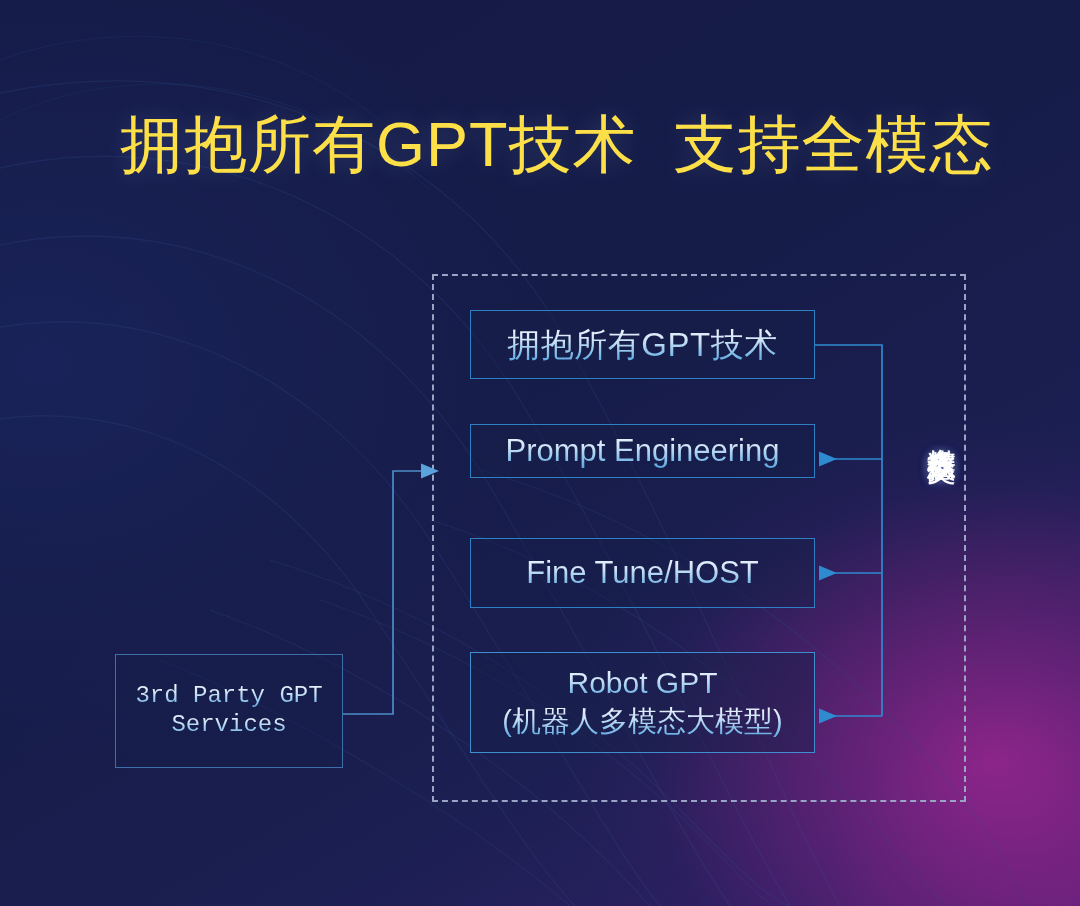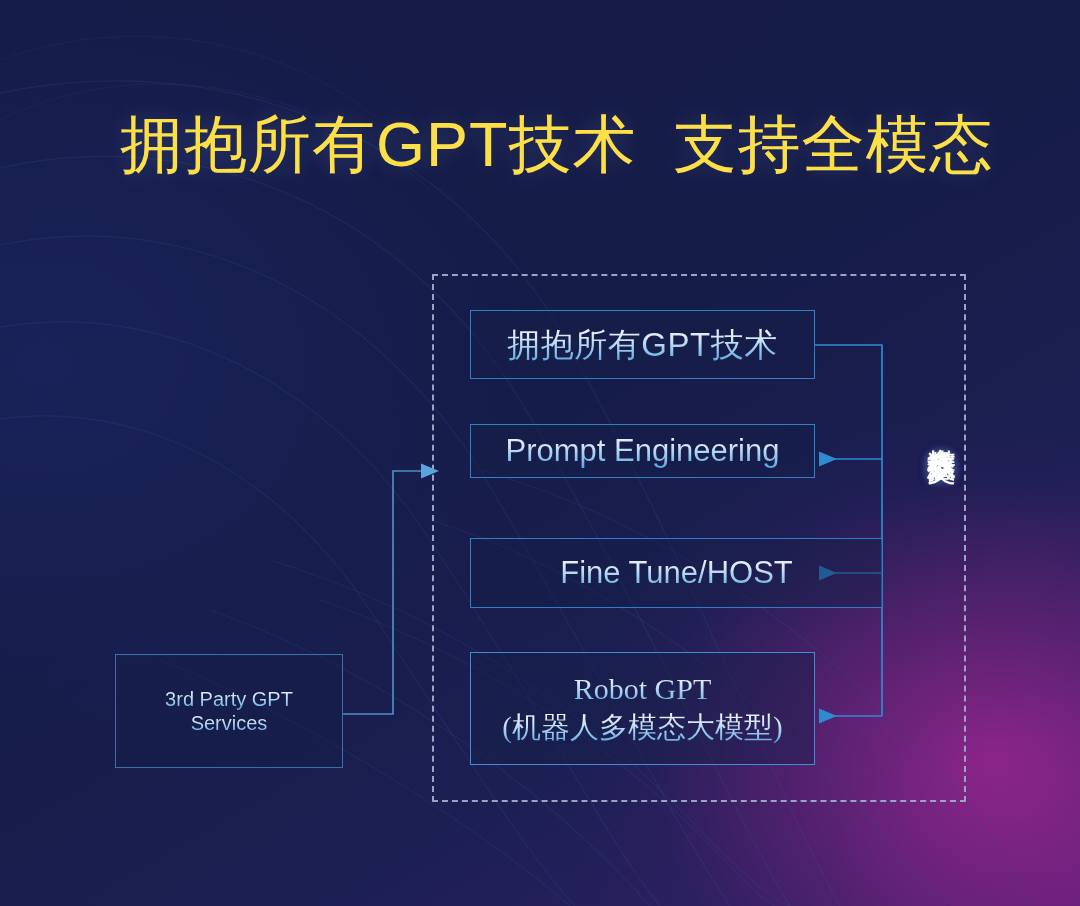--- a/index.html
+++ b/index.html
@@ -56,32 +56,32 @@
     -webkit-text-fill-color:transparent; color:transparent;
     white-space:nowrap;
   }
   .node .t1 { font-size:31px; line-height:1.2; }
   .node .t2 { font-size:28px; line-height:1.25; }
 
   #node-platform { left:470px; top:310px; width:345px; height:69px; }
   #node-platform .t1 { font-size:33px; letter-spacing:.5px; }
 
   #node-prompt   { left:470px; top:424px; width:345px; height:54px; }
-  #node-finetune { left:470px; top:538px; width:413px; height:70px; }
+  #node-finetune { left:470px; top:538px; width:345px; height:70px; }
 
-  #node-robot    { left:470px; top:652px; width:345px; height:113px;
-                   border-color:#3f8fd0;font-family:Liberation Serif, serif; }
+  #node-robot    { left:470px; top:652px; width:345px; height:101px;
+                   border-color:#3f8fd0; }
   #node-robot .t1 { font-size:30px; }
   #node-robot .t2 { font-size:29px; margin-top:2px; }
 
   #node-thirdparty {
     left:115px; top:654px; width:228px; height:114px;
     border:1.4px solid #3d6fa8;
   }
-  #node-thirdparty .t1, #node-thirdparty .t2 { font-size:20px; }
+  #node-thirdparty .t1, #node-thirdparty .t2 { font-size:24px;font-family:Liberation Mono, monospace; }
 
   
   #vlabel {
     position:absolute; left:917px; top:425px;
     width:40px;
     font-size:29px; line-height:1.05; color:#ffffff;
     writing-mode:vertical-rl; text-orientation:upright;
     letter-spacing:1px;
     text-shadow:0 0 12px rgba(160,200,255,.25);
   }

